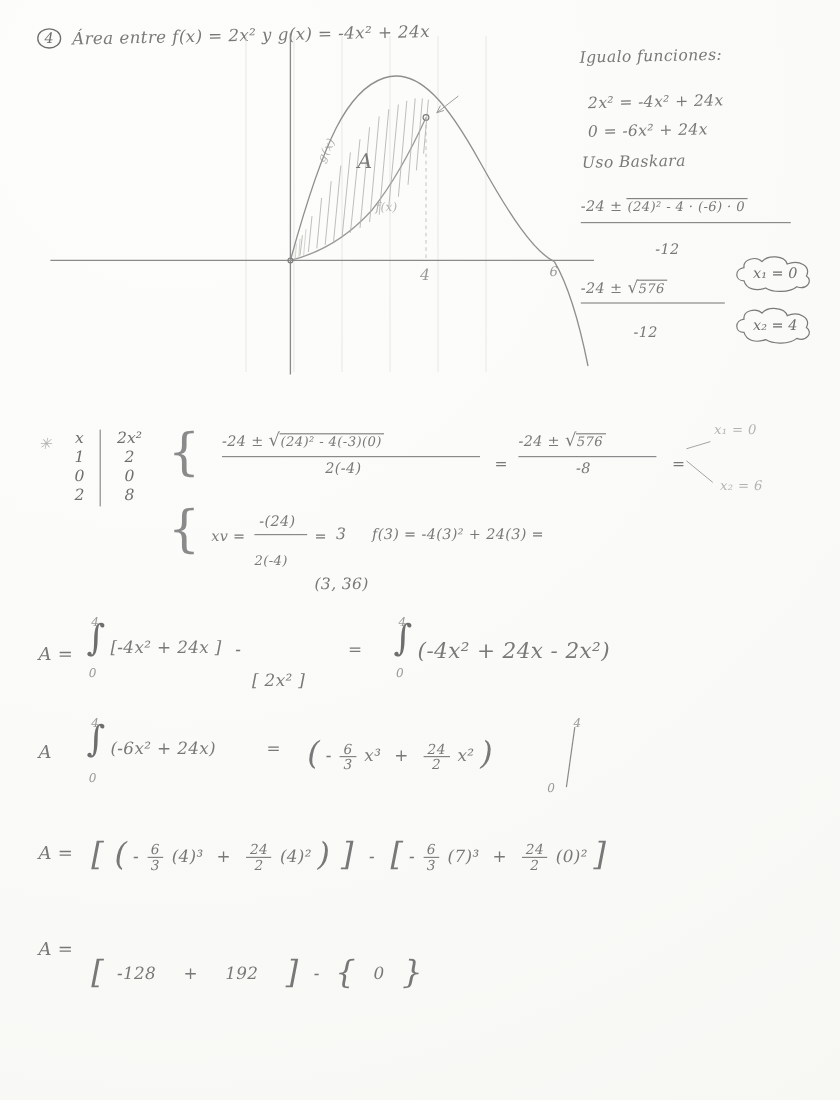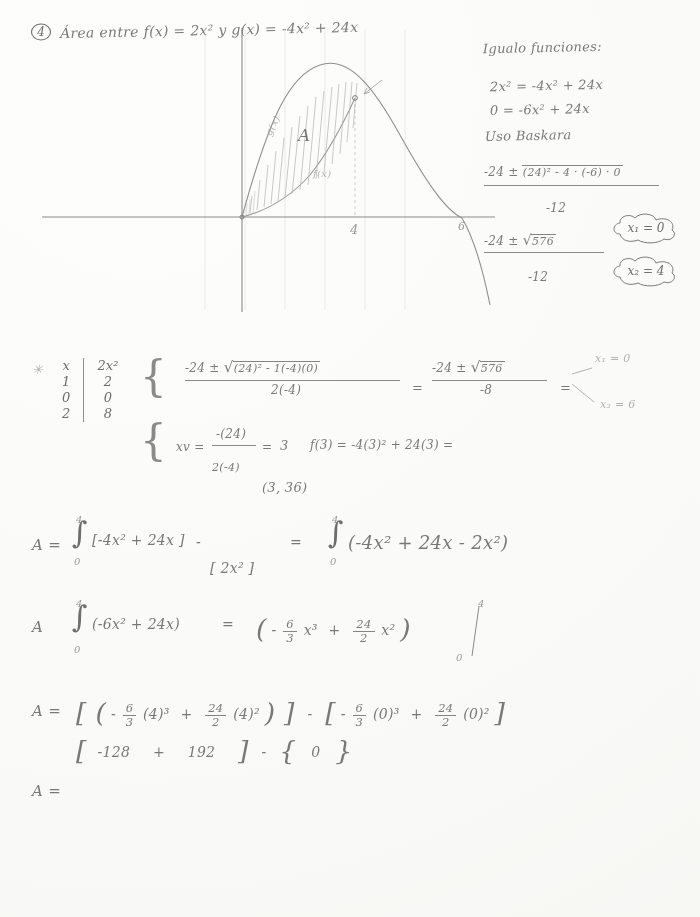--- a/index.html
+++ b/index.html
@@ -244,21 +244,21 @@
       <span class="cell">2</span>
       <span class="cell">0</span>
       <span class="cell">8</span>
     </span>
   </div>
   <div class="brace" style="position:absolute; left:140px; top:356px;">{</div>
 
   <div style="position:absolute; left:185px; top:358px;">
     <div class="hand" style="font-size:12px;">
       <span>-24 ±</span>
-      <span style="font-size:15px;">√</span><span class="rad" style="font-size:11px;">(24)² - 1(-4)(0)</span>
+      <span style="font-size:15px;">√</span><span class="rad" style="font-size:11px;">(24)² - 4(-3)(0)</span>
     </div>
     <div class="hr-thin" style="left:0; top:22px; width:215px;"></div>
     <div class="hand" style="position:relative; left:86px; top:25px; font-size:12px;">2(-4)</div>
   </div>
   <div class="hand" style="left:412px; top:380px; font-size:13px;">=</div>
 
   <div style="position:absolute; left:432px; top:358px;">
     <div class="hand" style="font-size:12px;">
       <span>-24 ±</span>
       <span style="font-size:15px;">√</span><span class="rad" style="font-size:11px;">576</span>
@@ -354,32 +354,32 @@
     </span>
     <span>(4)²</span>
     <span class="big-br">) ]</span>
     <span style="margin:0 8px;">-</span>
     <span class="big-br">[</span>
     <span>-</span>
     <span class="frac">
       <span class="num">6</span>
       <span class="den">3</span>
     </span>
-    <span>(0)³</span>
+    <span>(7)³</span>
     <span style="margin:0 6px;">+</span>
     <span class="frac">
       <span class="num">24</span>
       <span class="den">2</span>
     </span>
     <span>(0)²</span>
     <span class="big-br">]</span>
   </div>
 
   <div class="hand" style="left:32px; top:782px; font-size:15px;">A =</div>
-  <div class="hand" style="left:76px; top:732px; font-size:14px;">
+  <div class="hand" style="left:76px; top:792px; font-size:14px;">
     <span class="big-br">[</span>
     <span style="margin-left:6px;">-128</span>
     <span style="margin:0 18px;">+</span>
     <span>192</span>
     <span class="big-br" style="margin-left:18px;">]</span>
     <span style="margin:0 8px;">-</span>
     <span class="big-br">{</span>
     <span style="margin:0 10px;">0</span>
     <span class="big-br">}</span>
   </div>

